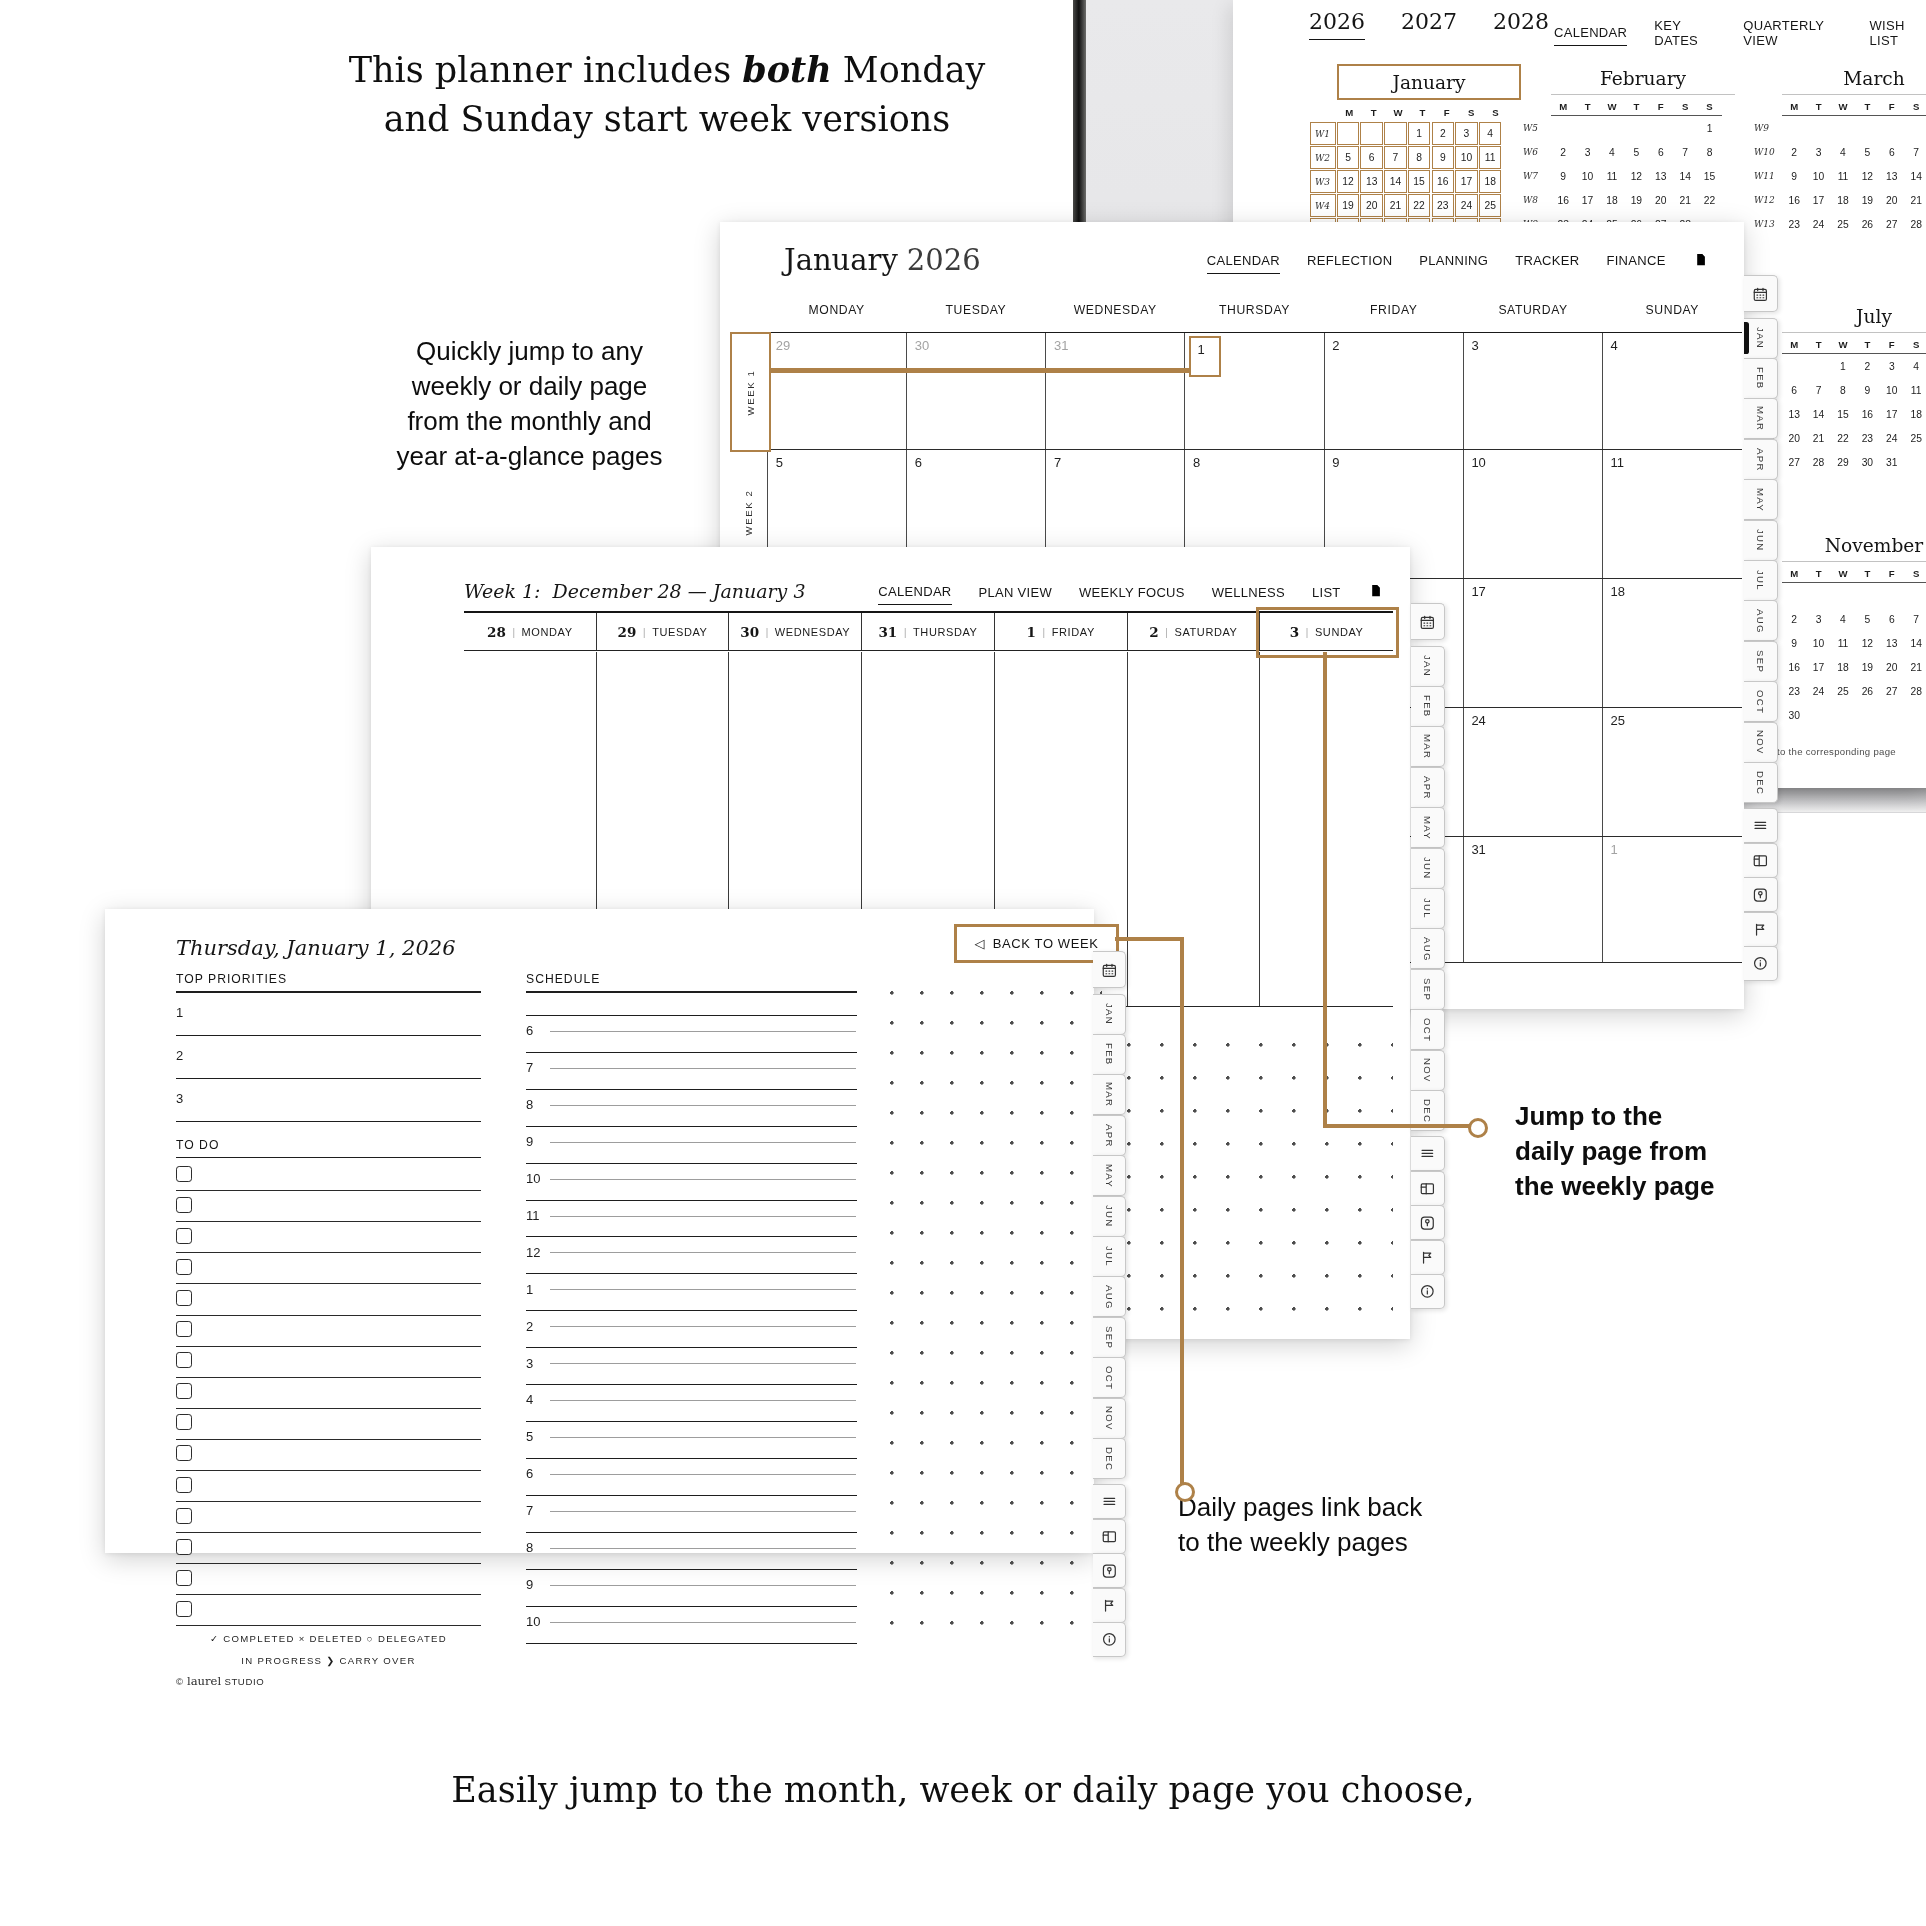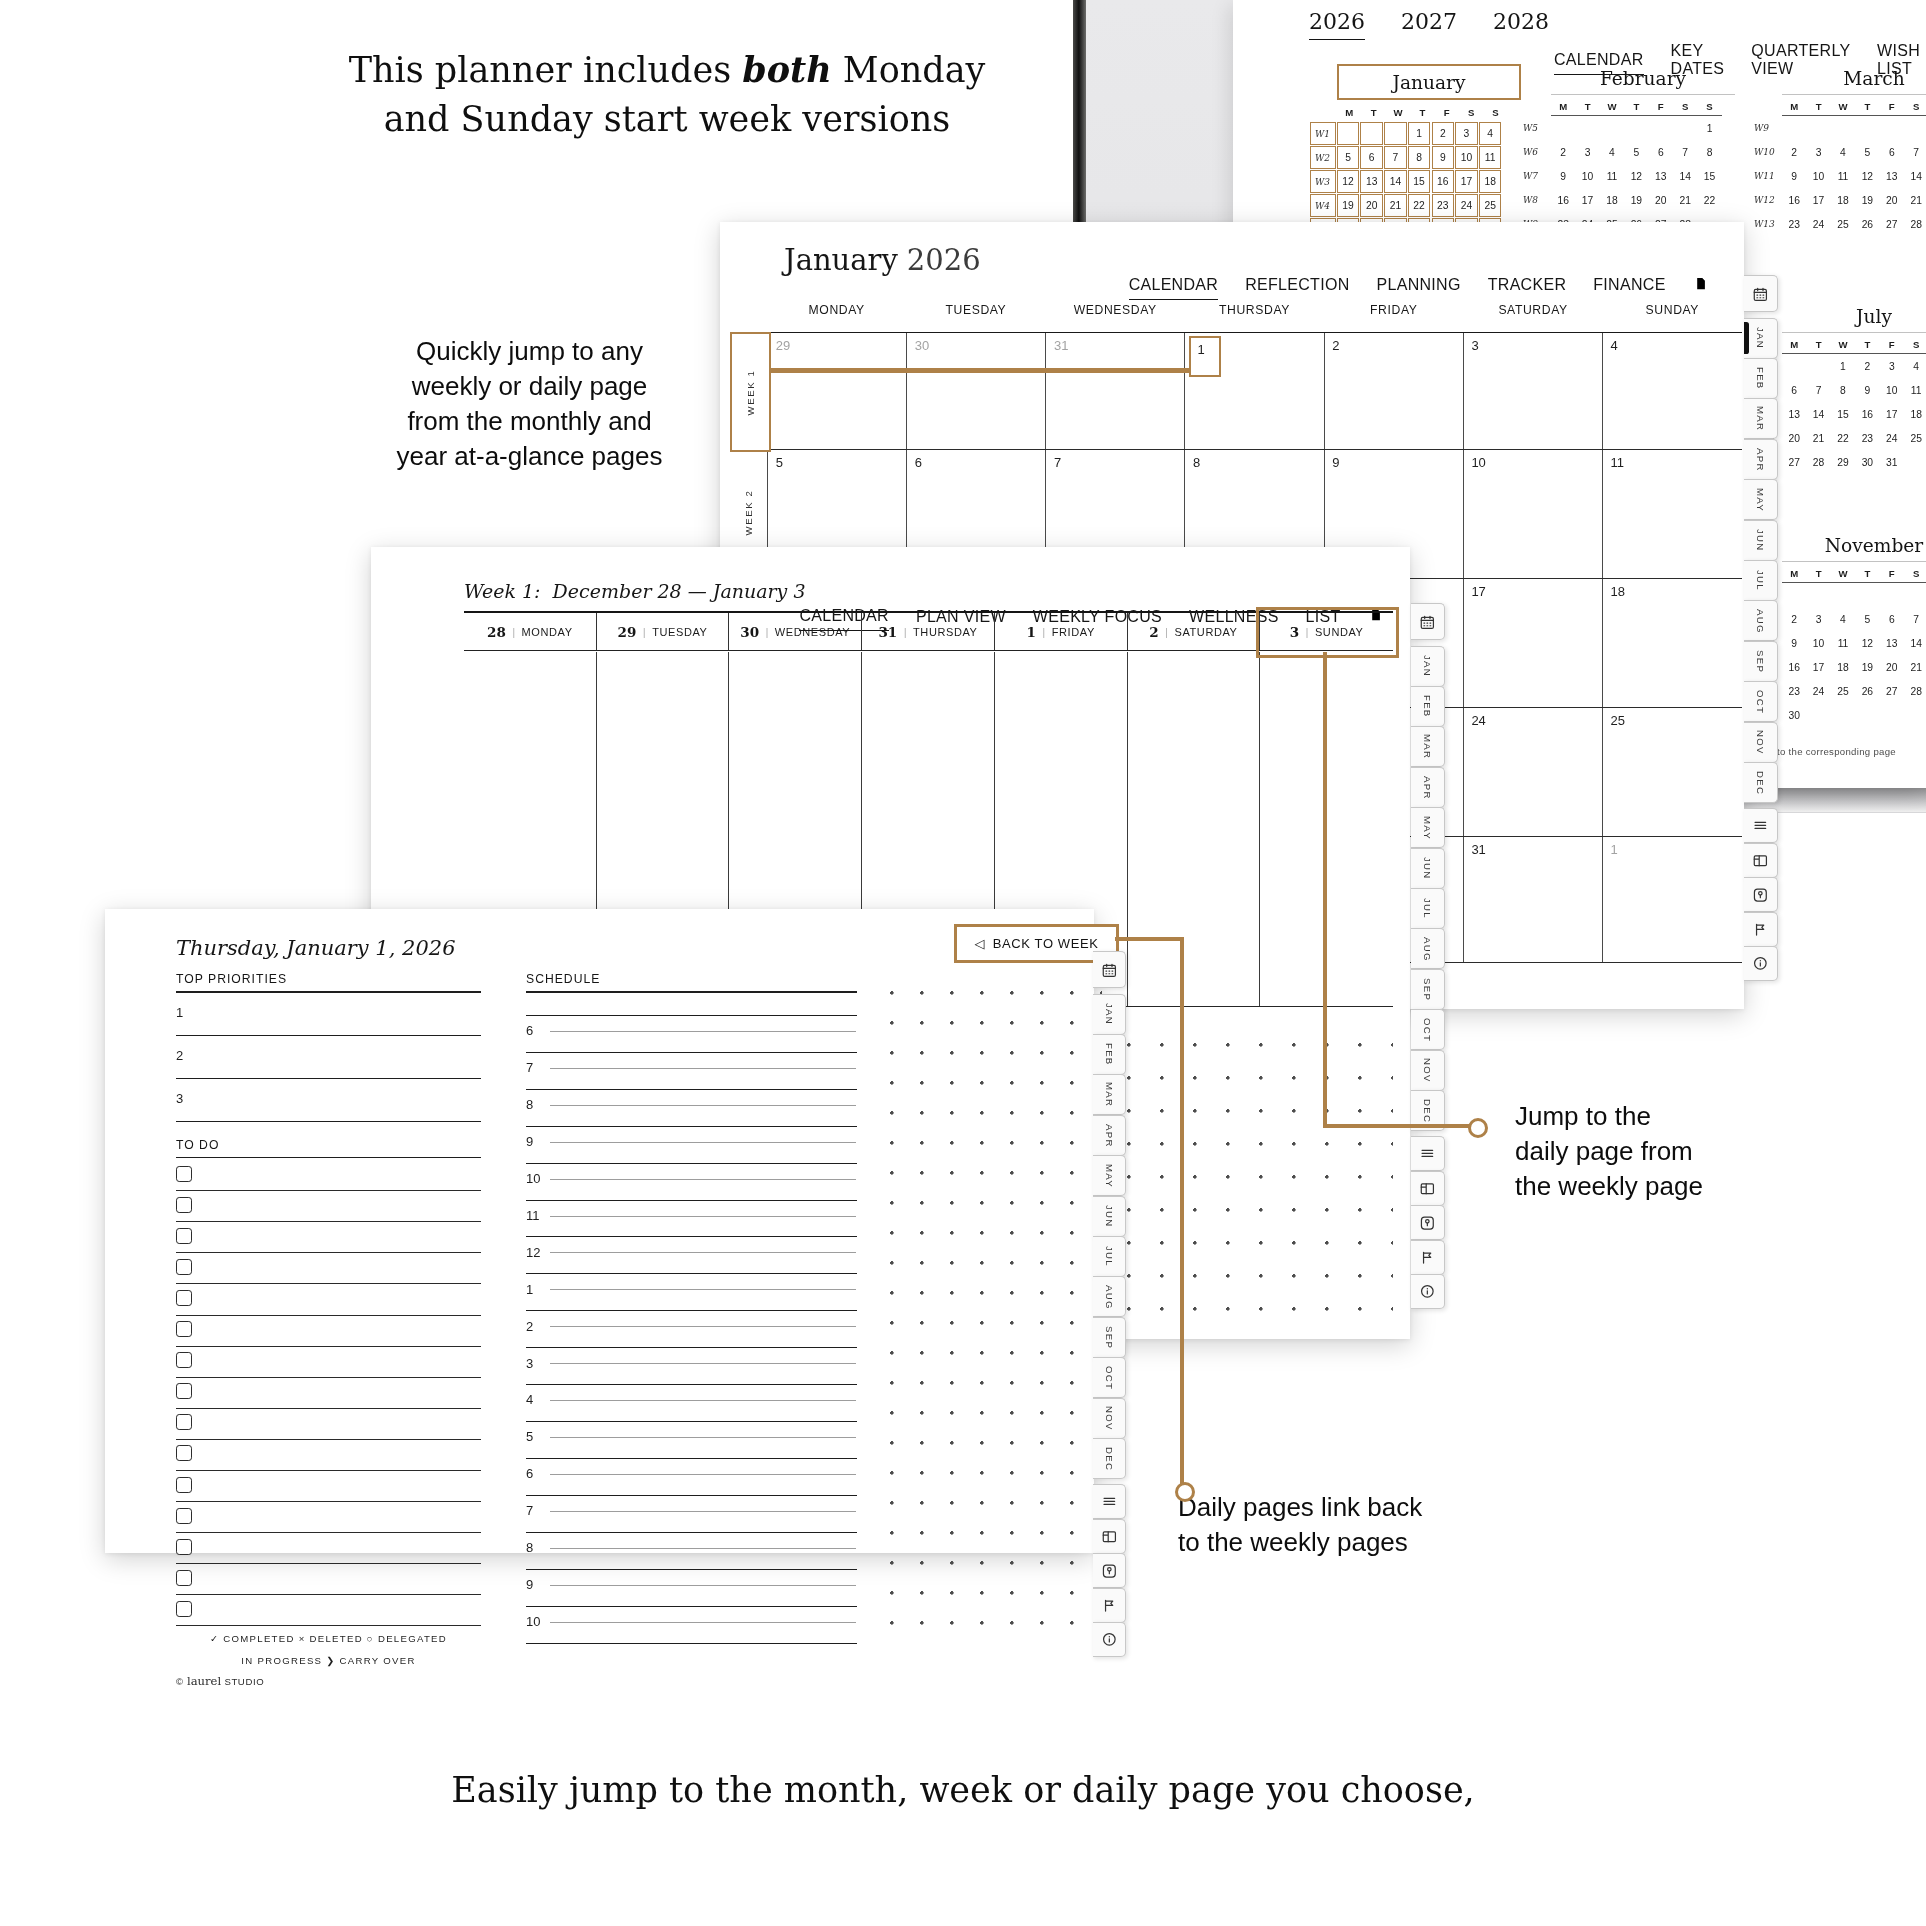--- a/index.html
+++ b/index.html
@@ -5,21 +5,21 @@
   html,body{margin:0;padding:0;}
   body{width:1926px;height:1926px;position:relative;background:#ffffff;overflow:hidden;
        font-family:"Liberation Sans",sans-serif;color:#1c1c1c;}
   .abs{position:absolute;justify-content:center;}
   .page{position:absolute;background:#fff;box-shadow:0 6.4px 24.4px rgba(0,0,0,.18),0 1.3px 5.1px rgba(0,0,0,.08);}
   
   .cap-top{left:282px;top:45px;width:770px;text-align:center;font-family:"DejaVu Serif",serif;
            font-size:35px;line-height:49px;color:#0f0f0f;}
   .cap-top b{font-style:italic;}
   .cap-quick{left:356px;top:334px;width:347px;text-align:center;font-size:26px;line-height:35px;color:#0d0d0d;}
-  .cap-jump{left:1515px;top:1099px;width:360px;font-size:26px;line-height:35px;color:#0d0d0d;}
+  .cap-jump{left:1515px;top:1099px;width:360px;font-size:26px;line-height:35px;color:#0d0d0d;font-weight:bold;}
   .cap-link{left:1178px;top:1490px;width:411px;font-size:26px;line-height:35px;color:#0d0d0d;}
   .cap-bottom{left:0;top:1754px;width:1926px;text-align:center;font-family:"DejaVu Serif",serif;
               font-size:35px;line-height:72px;color:#0f0f0f;}
   
   .device{left:1073px;top:0;width:853px;height:813px;}
   .device-edge{left:0;top:0;width:13px;height:813px;background:linear-gradient(90deg,#4a4a48,#101010 45%,#6d6d6b);}
   .device-screen{left:13px;top:0;width:840px;height:813px;background:linear-gradient(180deg,#e9e9eb,#e2e2e4 85%,#d7d7d9);}
   .device-bottom{left:13px;top:788px;width:840px;height:24.4px;background:linear-gradient(180deg,#8f8f91,#c9c9cb 60%,#efefef);}
   
   #year-page{left:1233px;top:0;width:693px;height:788px;overflow:hidden;box-shadow:-3.9px 5.1px 19px rgba(0,0,0,.12);}
@@ -41,21 +41,21 @@
               display:flex;align-items:center;justify-content:center;}
   .mini:not(.mini-gold) .mini-lcell{border-bottom:1.3px solid #555;}
   .mini-row{display:flex;height:24px;}
   .mini-dcell{width:24.4px;box-sizing:border-box;font-size:10.3px;color:#1d1d1d;display:flex;align-items:center;justify-content:center;}
   .mini-gold .gcell{border:1.9px solid #ae8148;margin:0.6px;background:#fff;}
   .year-hint{left:360px;top:746px;width:770px;white-space:nowrap;font-size:9.6px;color:#4d4d4d;letter-spacing:0.3px;}
   
   #monthly-page{left:720px;top:222px;width:1024px;height:787px;}
   .m-title{left:64px;top:20.5px;font-family:"DejaVu Serif",serif;font-size:29px;color:#161616;}
   .m-title .yr2{color:#3c3c3c;font-weight:normal;margin-left:9px;}
-  .page-nav{display:flex;align-items:center;gap:27px;font-size:16px;letter-spacing:0.3px;color:#161616;margin-top:24px;}
+  .page-nav{display:flex;align-items:center;gap:27px;font-size:13px;letter-spacing:0.3px;color:#161616;}
   .page-nav .nv{padding-bottom:5.1px;}
   .page-nav .nv.active{border-bottom:1.6px solid #161616;}
   #monthly-nav{right:36px;top:29.5px;}
   .m-weekdays{left:47px;top:81px;width:975px;display:grid;grid-template-columns:repeat(7,1fr);}
   .m-weekdays div{text-align:center;font-size:12.2px;letter-spacing:0.6px;color:#191919;}
   .m-grid{left:47px;top:110px;width:975px;border-top:1.9px solid #191919;}
   .m-row{display:grid;grid-template-columns:repeat(7,1fr);border-bottom:1.3px solid #2b2b2b;border-left:0.6px solid #4a4a4a;}
   .m-cell{border-right:0.6px solid #4a4a4a;position:relative;}
   .m-cell:last-child{border-right:none;}
   .m-cell span{position:absolute;left:7.7px;top:5.1px;font-size:13px;color:#1f1f1f;}

